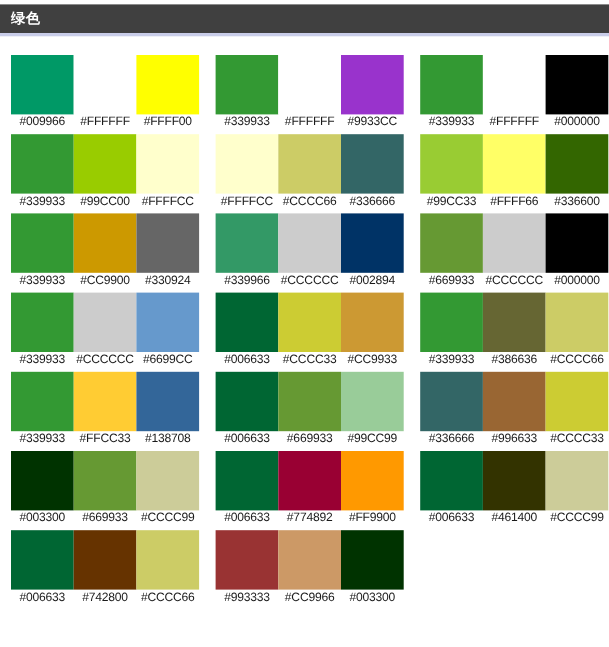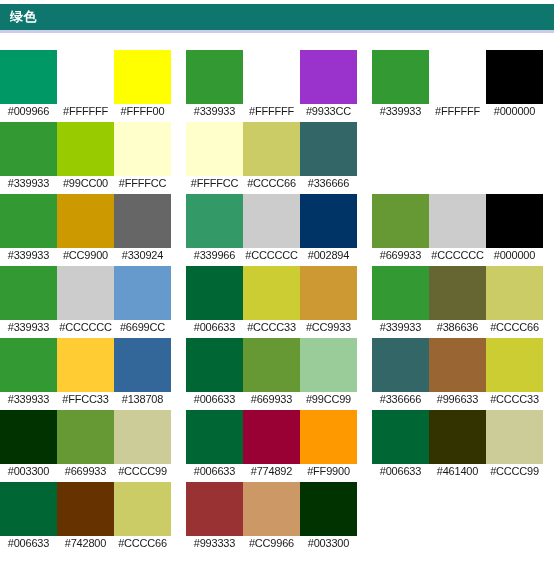--- a/index.html
+++ b/index.html
@@ -14,21 +14,21 @@
     overflow: hidden;
     position: relative;
   }
 
   
   .header-wrap {
     padding-top: 4px;
     background: #ffffff;
   }
   .header-bar {
-    background: #0f766e;
+    background: #404040;
     height: 26px;
     display: flex;
     align-items: center;
     padding-left: 10px;
     box-sizing: border-box;
   }
   .header-title {
     color: #ffffff;
     font-size: 13px;
     font-weight: bold;
@@ -37,20 +37,21 @@
   }
   .header-rule {
     height: 3px;
     background: #c9cde9;
     width: 100%;
   }
 
   
   .palette {
     padding-top: 17px;
+    padding-left: 10px;
     box-sizing: border-box;
   }
   .row {
     display: flex;
     height: 72px;
   }
   .group {
     width: 173px;
     margin-right: 13px;
     flex: 0 0 auto;
@@ -150,20 +151,32 @@
           <div class="swatch" style="background: rgb(255, 255, 204);"></div>
           <div class="swatch" style="background: rgb(204, 204, 102);"></div>
           <div class="swatch" style="background: rgb(51, 102, 102);"></div>
         </div>
         <div class="labels">
           <div class="label">#FFFFCC</div>
           <div class="label">#CCCC66</div>
           <div class="label">#336666</div>
         </div>
       </div>
+      <div class="group">
+        <div class="swatches">
+          <div class="swatch" style="background: rgb(153, 204, 51);"></div>
+          <div class="swatch" style="background: rgb(255, 255, 102);"></div>
+          <div class="swatch" style="background: rgb(51, 102, 0);"></div>
+        </div>
+        <div class="labels">
+          <div class="label">#99CC33</div>
+          <div class="label">#FFFF66</div>
+          <div class="label">#336600</div>
+        </div>
+      </div>
     </div>
     <div class="row">
       <div class="group">
         <div class="swatches">
           <div class="swatch" style="background: rgb(51, 153, 51);"></div>
           <div class="swatch" style="background: rgb(204, 153, 0);"></div>
           <div class="swatch" style="background: rgb(102, 102, 102);"></div>
         </div>
         <div class="labels">
           <div class="label">#339933</div>

